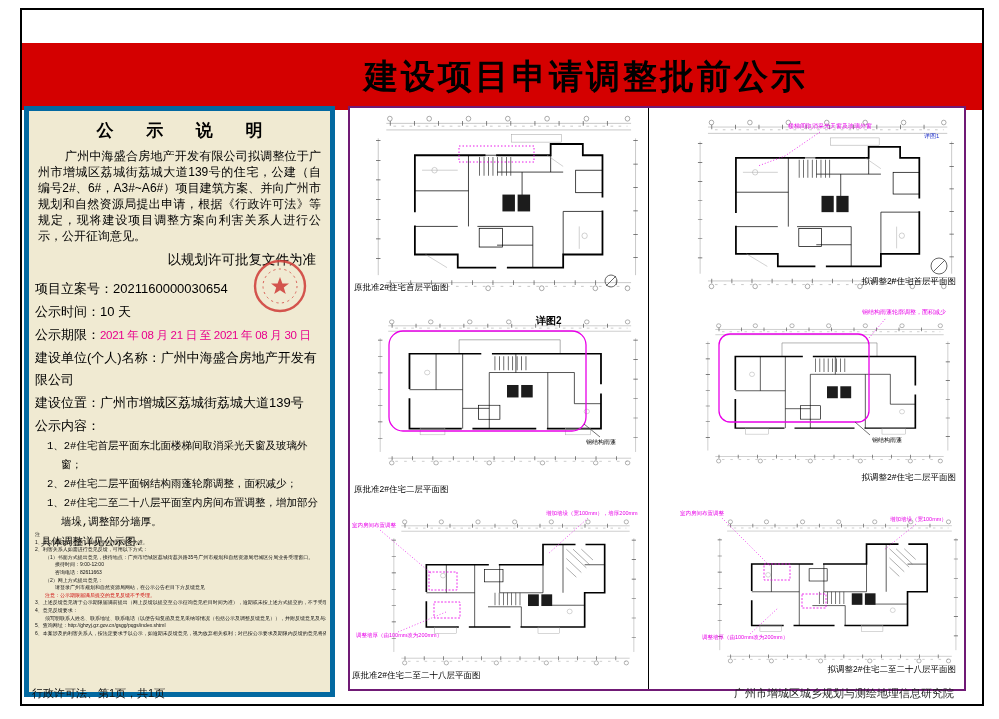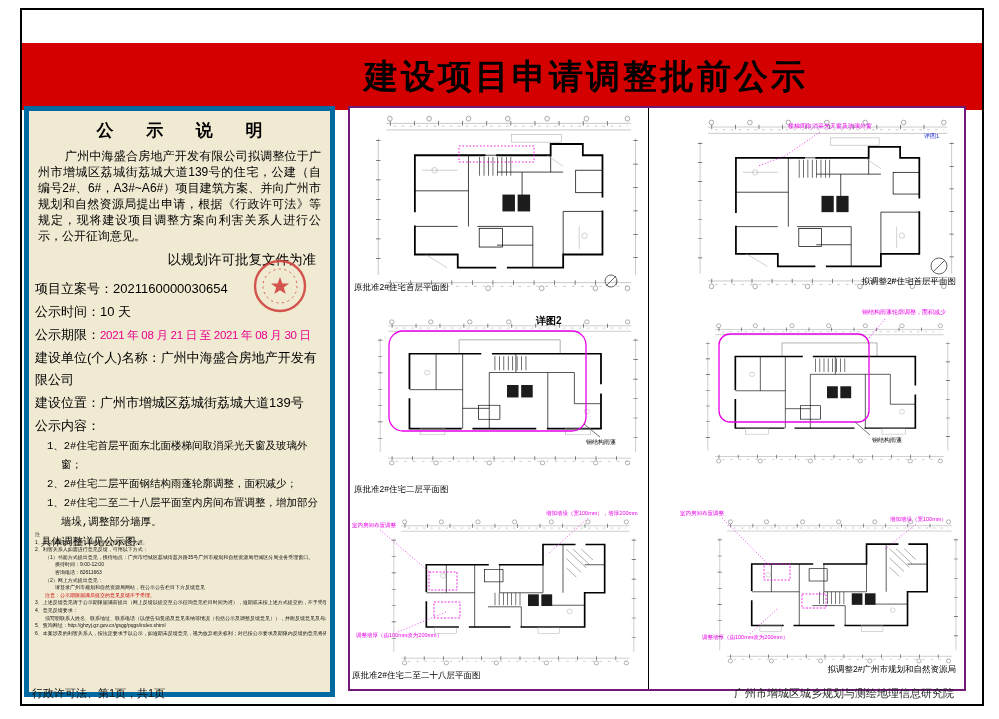--- a/index.html
+++ b/index.html
@@ -249,22 +249,23 @@
           <circle cx="589" cy="158" r="8"></circle>
             <line x1="583" y1="164" x2="595" y2="152"></line>
           <circle cx="261" cy="173" r="6"></circle>
             <line x1="256" y1="178" x2="266" y2="168"></line>
         </g>
       </svg>
 
       <div class="cap" style="left:4px;top:174px">原批准2#住宅首层平面图</div>
       <div class="cap r" style="left:360px;top:168px;width:246px">拟调整2#住宅首层平面图</div>
       <div class="cap" style="left:4px;top:376px">原批准2#住宅二层平面图</div>
+      <div class="cap r" style="left:360px;top:364px;width:246px">拟调整2#住宅二层平面图</div>
       <div class="cap" style="left:2px;top:562px">原批准2#住宅二至二十八层平面图</div>
-      <div class="cap r" style="left:352px;top:556px;width:254px">拟调整2#广州市规划和自然资源局</div>
+      <div class="cap r" style="left:352px;top:556px;width:254px">拟调整2#住宅二至二十八层平面图</div>
 
       <div class="ann" style="left:438px;top:14px">楼梯间取消采光天窗及玻璃外窗</div>
       <div class="ann blue" style="left:574px;top:24px">详图1</div>
       <div class="ann blackb" style="left:186px;top:206px">详图2</div>
       <div class="ann black" style="left:236px;top:330px">钢结构雨蓬</div>
       <div class="ann" style="left:512px;top:200px">钢结构雨蓬轮廓调整，面积减少</div>
       <div class="ann black" style="left:522px;top:328px">钢结构雨蓬</div>
       <div class="ann small" style="left:2px;top:414px">室内房间布置调整</div>
       <div class="ann small" style="left:196px;top:402px">增加墙垛（宽100mm），墙厚200mm</div>
       <div class="ann small" style="left:6px;top:524px">调整墙厚（由100mm改为200mm）</div>

